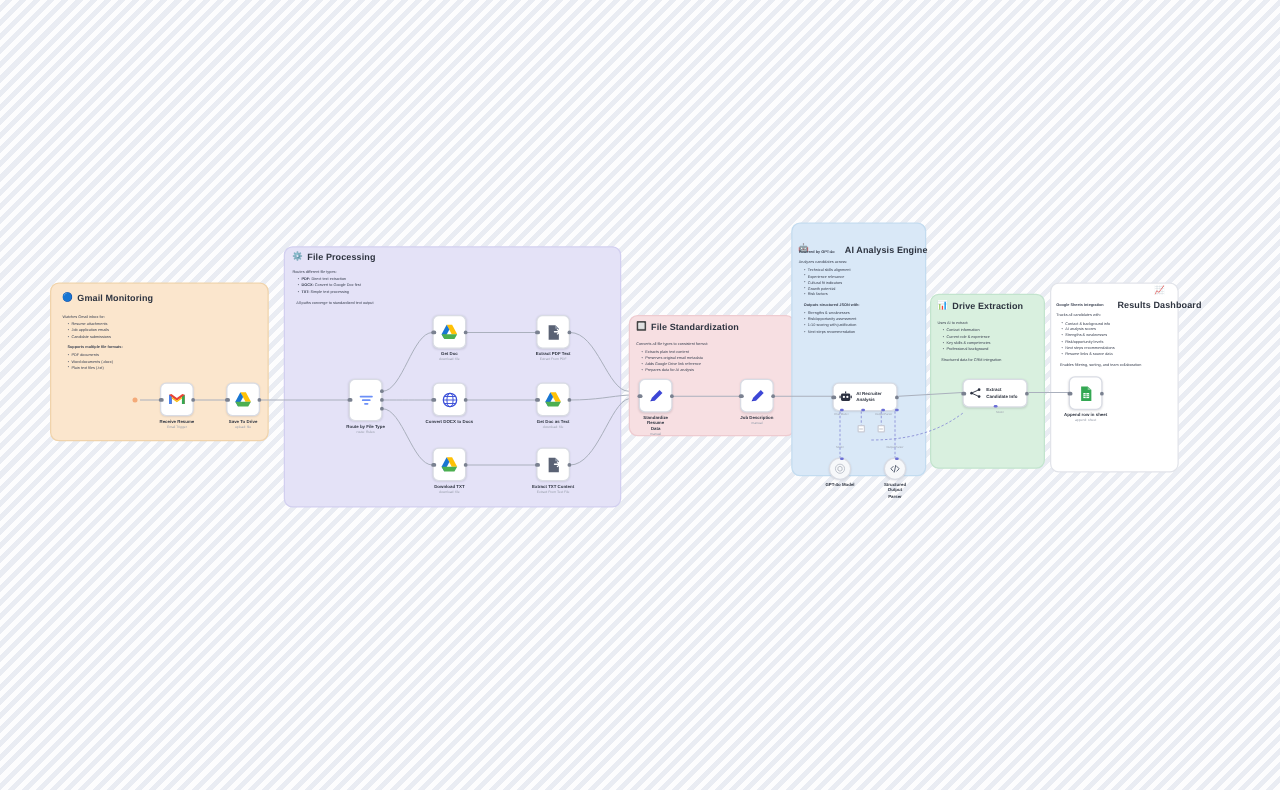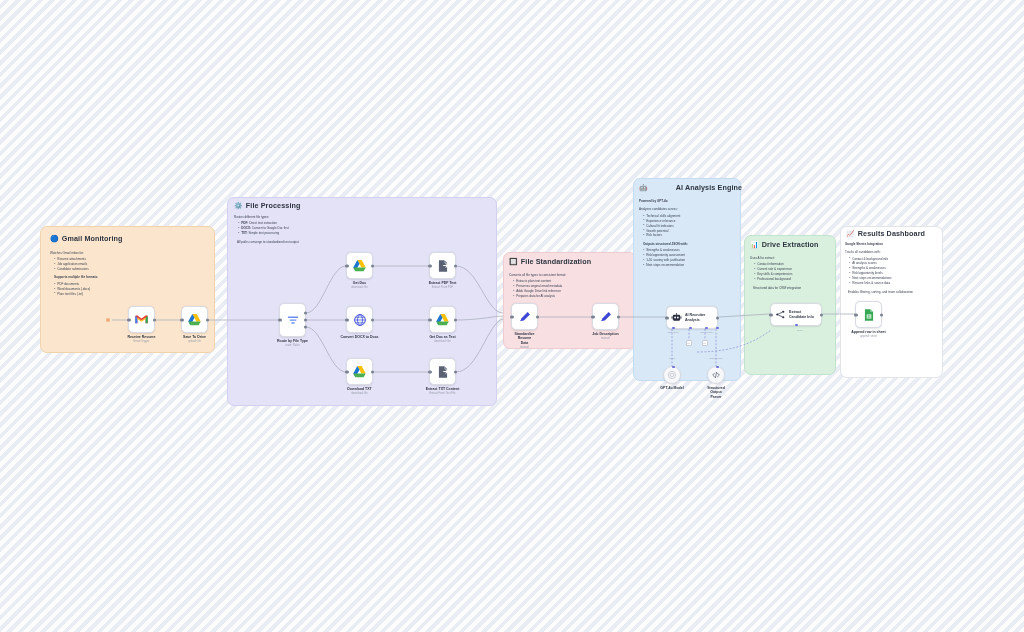--- a/index.html
+++ b/index.html
@@ -211,21 +211,21 @@
     <div>Converts all file types to consistent format:</div>
     <ul>
       <li>Extracts plain text content</li>
       <li>Preserves original email metadata</li>
       <li>Adds Google Drive link reference</li>
       <li>Prepares data for AI analysis</li>
     </ul>
   </div>
 
   <div class="group" style="left:633px; top:178px; width:108px; height:203px; background:#d9e8f7; border-color:#c3dcf0;"></div>
-  <div class="group-title" style="left:639px; top:183px;gap:28px;">
+  <div class="group-title" style="left:639px; top:195px;gap:28px;">
     <span class="gicon">🤖</span>
     <span>AI Analysis Engine</span>
   </div>
   <div class="note" style="left:639px; top:199px;">
     <div class="nh">Powered by GPT-4o</div>
     <div style="margin-top:3.4px;">Analyzes candidates across:</div>
     <ul>
       <li>Technical skills alignment</li>
       <li>Experience relevance</li>
       <li>Cultural fit indicators</li>
@@ -251,21 +251,21 @@
     <ul>
       <li>Contact information</li>
       <li>Current role &amp; experience</li>
       <li>Key skills &amp; competencies</li>
       <li>Professional background</li>
     </ul>
     <div class="tail">Structured data for CRM integration</div>
   </div>
 
   <div class="group" style="left:840px; top:226px; width:103px; height:152px; background:#ffffff; border-color:#e2e4ea;"></div>
-  <div class="group-title" style="left:846px; top:229px;">
+  <div class="group-title" style="left:894px; top:229px;flex-direction:column;">
     <span class="gicon">📈</span>
     <span>Results Dashboard</span>
   </div>
   <div class="note" style="left:845px; top:242px;">
     <div class="nh">Google Sheets Integration</div>
     <div style="margin-top:3.2px;">Tracks all candidates with:</div>
     <ul>
       <li>Contact &amp; background info</li>
       <li>AI analysis scores</li>
       <li>Strengths &amp; weaknesses</li>

